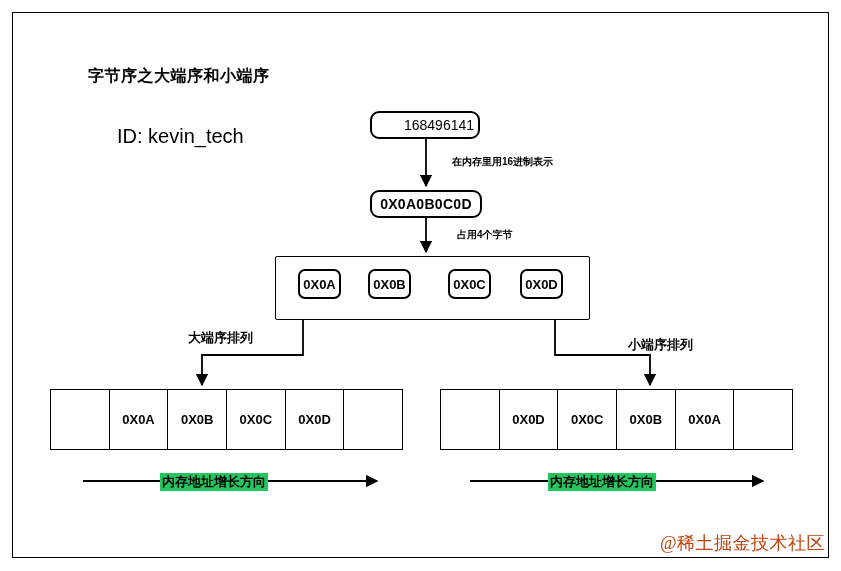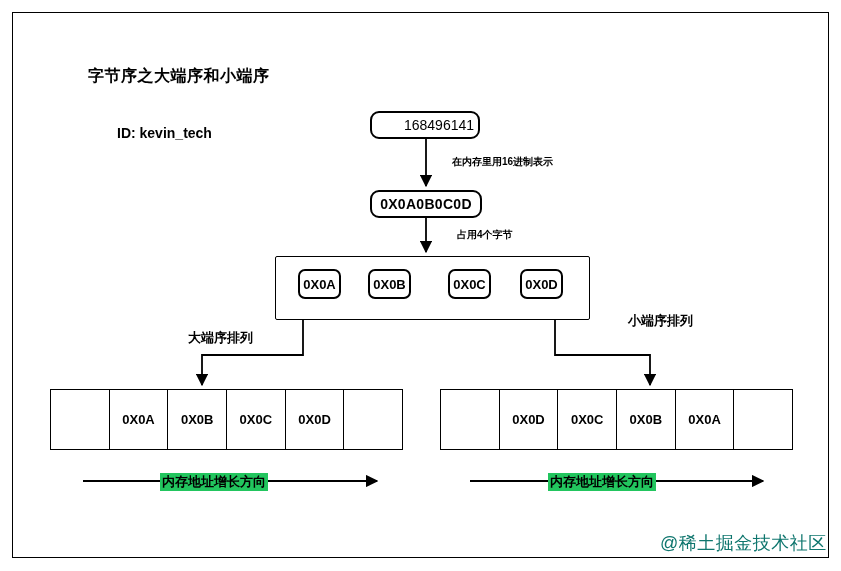--- a/index.html
+++ b/index.html
@@ -33,22 +33,22 @@
     white-space: nowrap;
   }
   .subtitle1 {
     left: 104px; top: 107px;
     font-size: 15px;
     font-weight: 600;
     white-space: nowrap;
   }
   .subtitle2 {
     left: 117px; top: 125px;
-    font-size: 14px;
-    font-weight: 700;
+    font-size: 20px;
+    font-weight: 400;
     white-space: nowrap;
   }
 
   .roundbox {
     border: 2px solid #000000;
     border-radius: 9px;
     background: #ffffff;
     display: flex;
     align-items: center;
     justify-content: center;
@@ -104,21 +104,21 @@
   .byte-box.b1 { left: 92px; }
   .byte-box.b2 { left: 172px; }
   .byte-box.b3 { left: 244px; }
 
   .branch-label {
     font-size: 13px;
     font-weight: 700;
     white-space: nowrap;
   }
   .big-endian-label { left: 188px; top: 329px; }
-  .little-endian-label { left: 628px; top: 312px; text-align: right; }
+  .little-endian-label { left: 628px; top: 336px; text-align: right; }
 
   .mem-row {
     top: 389px;
     width: 353px; height: 61px;
     border: 1.5px solid #000000;
     background: #ffffff;
     display: flex;
     box-sizing: border-box;
   }
   .big-endian-row { left: 50px; }
@@ -144,23 +144,24 @@
     white-space: nowrap;
     z-index: 2;
   }
   .axis-label-left { left: 160px; }
   .axis-label-right { left: 548px; }
 
   .watermark {
     left: 660px; top: 531px;
     font-size: 18px;
     font-weight: 400;
-    color: #0f766e;
+    color: #c2410c;
     letter-spacing: 0.5px;
     white-space: nowrap;
+    font-family: Liberation Serif, serif;
   }
 
   svg.connectors {
     position: absolute;
     left: 0; top: 0;
     width: 841px; height: 571px;
     z-index: 1;
     pointer-events: none;
   }
   svg.connectors path.line {

